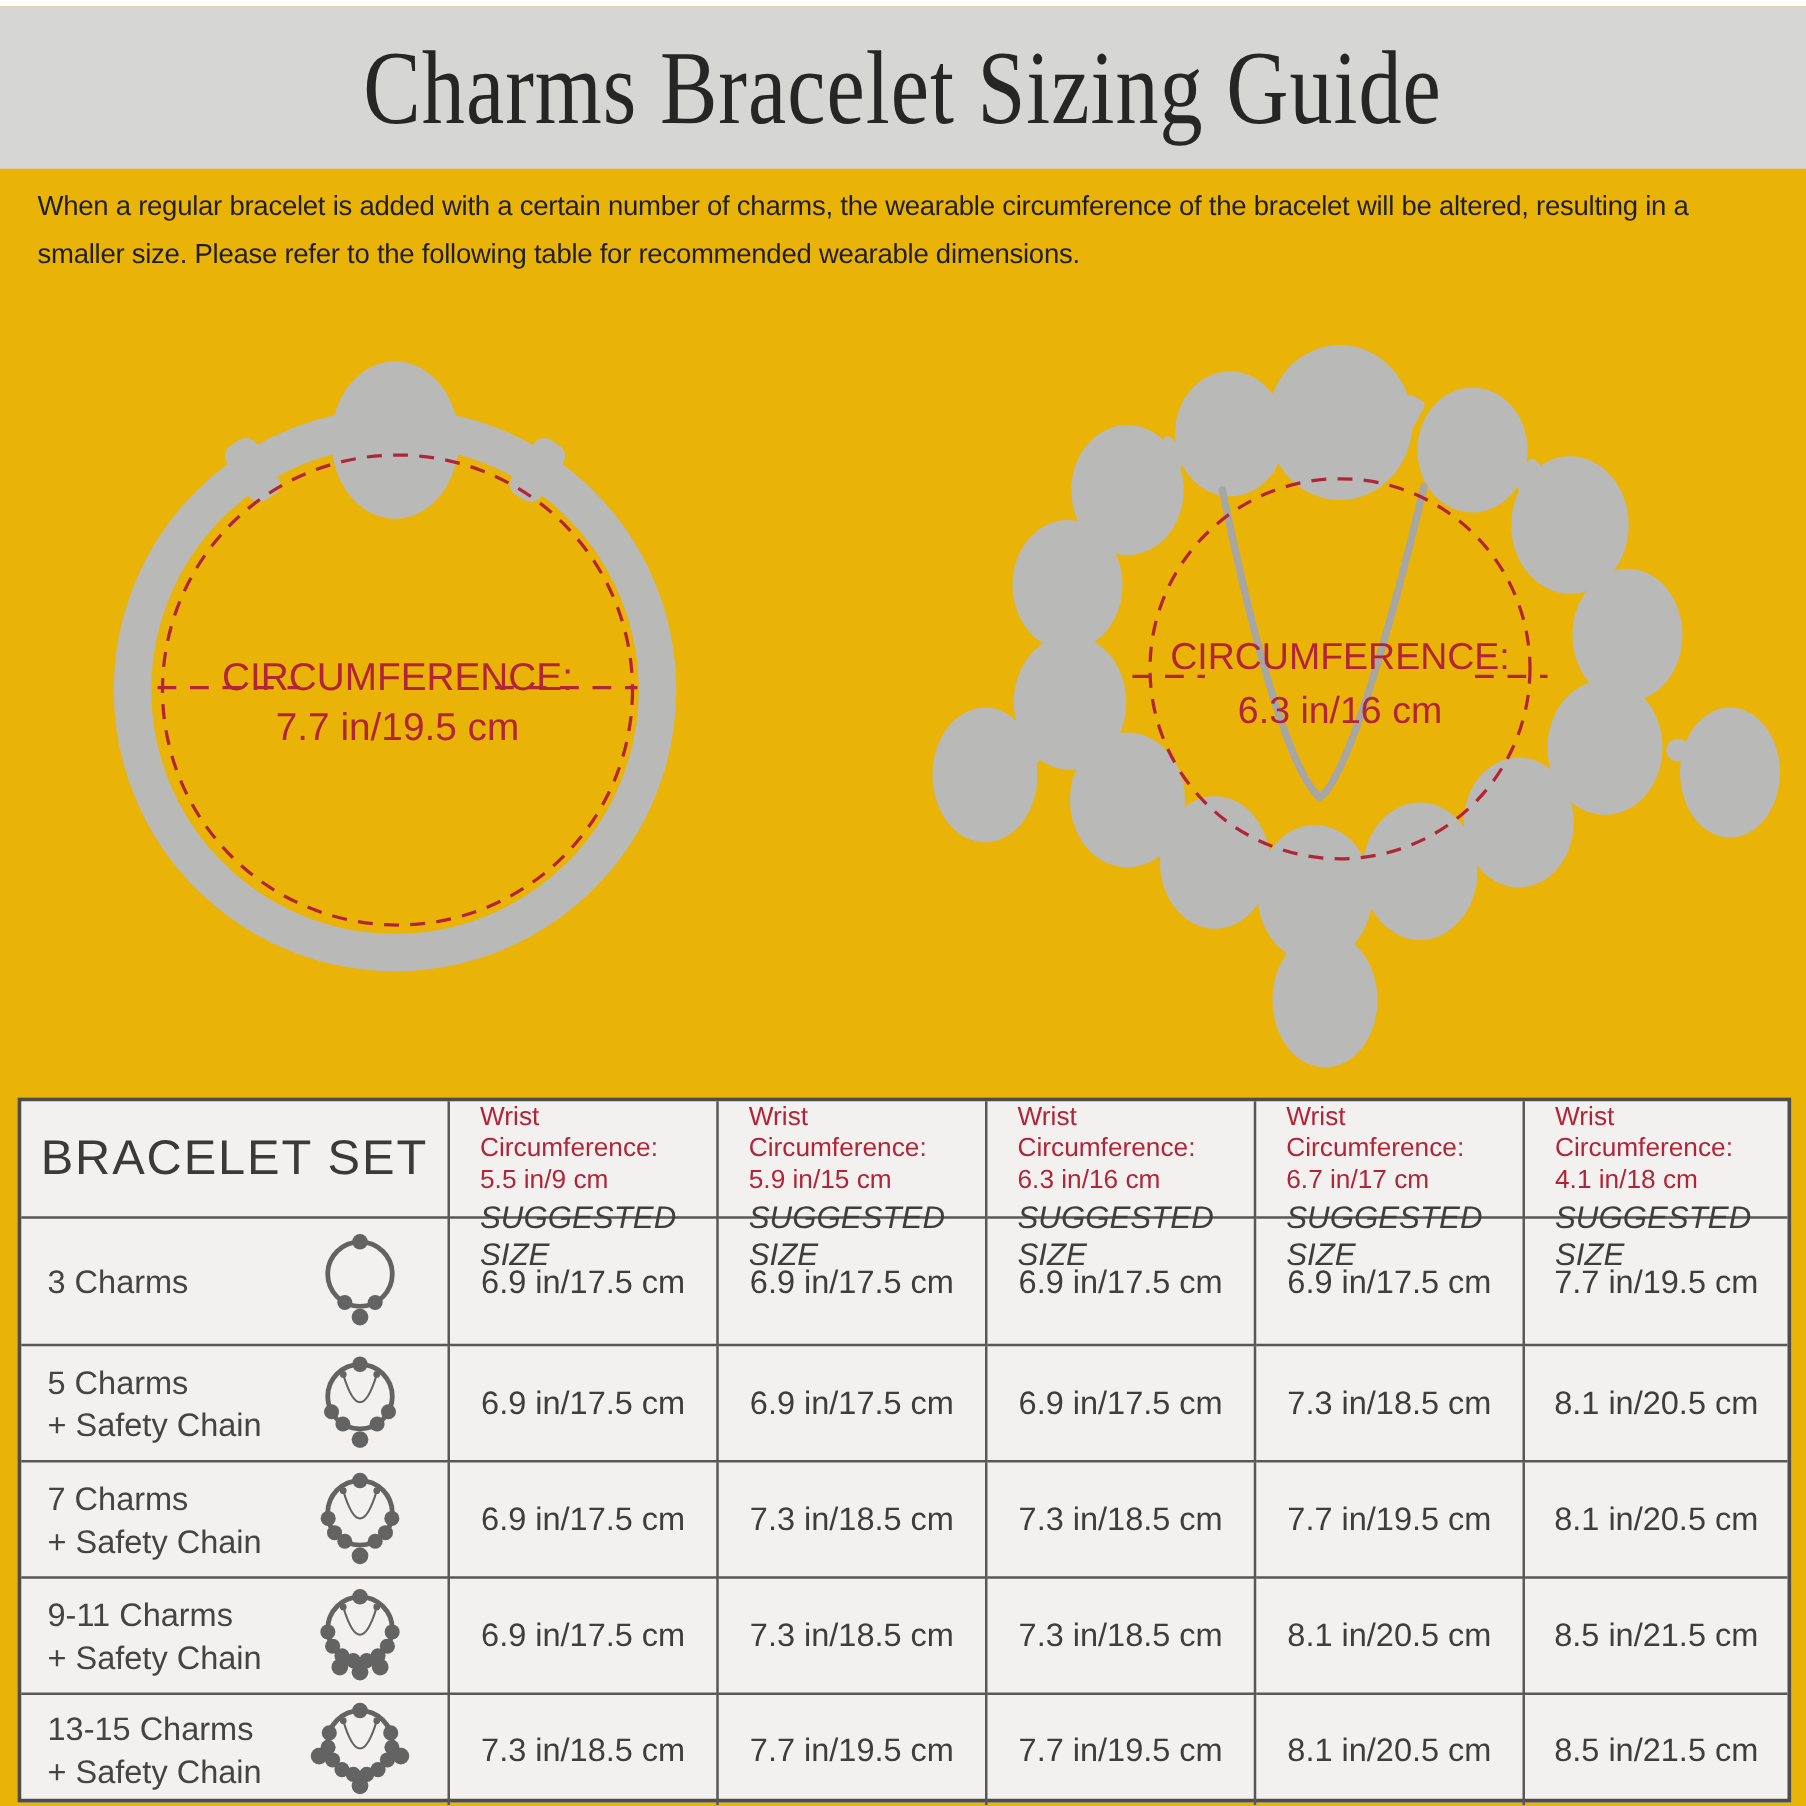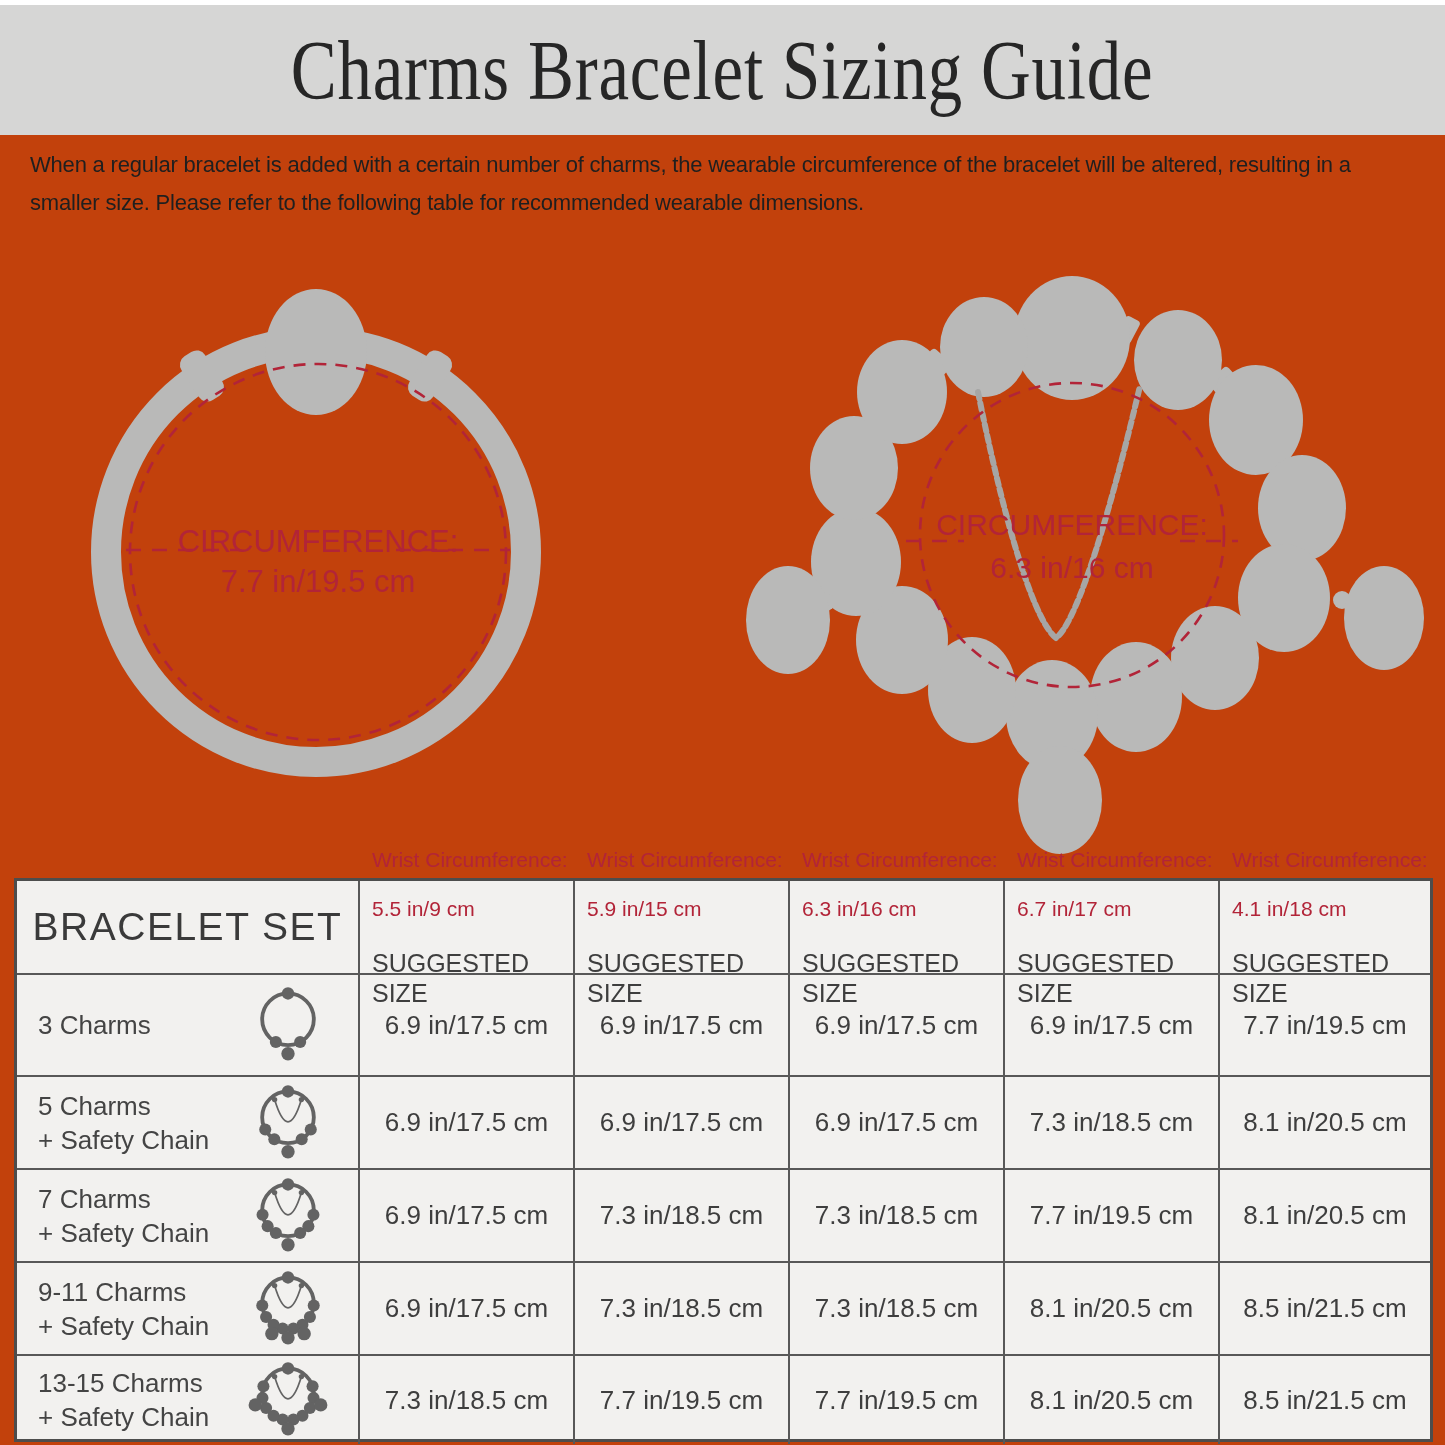--- a/index.html
+++ b/index.html
@@ -1,18 +1,18 @@
 <!DOCTYPE html>
 <html><head>
 <meta charset="utf-8">
 <style>
   * { box-sizing: border-box; margin: 0; padding: 0; }
   html,body { background:#ffffff; }
   body { font-family: "Liberation Sans", "DejaVu Sans", sans-serif; }
-  .page { position:relative; width:1445px; height:1445px; background:#c2410c; overflow:hidden; }
+  .page { position:relative; width:1445px; height:1445px; background:#eab308; overflow:hidden; }
   .topstrip { position:absolute; top:0; left:0; width:100%; height:5px; background:#ffffff; }
 
   
   .band { position:absolute; top:5px; left:0; width:100%; height:130px; background:#d6d6d5;
           display:flex; align-items:center; justify-content:center; }
   .band h1 { font-family:"Liberation Serif","DejaVu Serif",serif; font-weight:500; font-size:84px;
              color:#262626; letter-spacing:1px; transform:scaleX(.82); transform-origin:center;
              white-space:nowrap; }
 
   
@@ -33,23 +33,23 @@
   .sizetable { position:absolute; left:14px; top:878px; width:1419px; height:564px;
                border:3px solid #4d4d4d; background:#f2f1ef;
                display:grid; grid-template-columns:343px 215px 215px 215px 215px auto;
                grid-template-rows:94px 102px 93px 93px 93px auto; }
   .cell { border-right:2px solid #585858; border-bottom:2px solid #585858;
           display:flex; min-width:0; }
   .cell.lastcol { border-right:none; }
   .cell.lastrow { border-bottom:none; }
   .sethead { align-items:center; justify-content:center; font-size:39px; letter-spacing:1.5px;
              color:#3a3a3a; }
-  .sizehead { flex-direction:column; justify-content:center; padding-left:12px;gap:24px; }
+  .sizehead { flex-direction:column; justify-content:flex-start; padding-left:24px; }
   .sizehead .red  { color:#b22438; font-size:21px; line-height:25px; }
-  .sizehead .dark { color:#3e3e3e; font-size:25px; line-height:30px; margin-top:3px; }
+  .sizehead .dark { color:#3e3e3e; font-size:25px; line-height:30px; margin-top:3px;font-style:italic; }
   .rowhead { align-items:center; padding-left:21px; }
   .rowlbl { flex:1 1 auto; display:flex; flex-direction:column; font-size:26px; line-height:34px;
             color:#444444; }
   .rowicon { flex:0 0 auto; margin-right:22px; display:flex; align-items:center; }
   .val { align-items:center; justify-content:center; font-size:26px; color:#3e3e3e; }
 </style>
 </head>
 <body>
 
 <div class="page">

